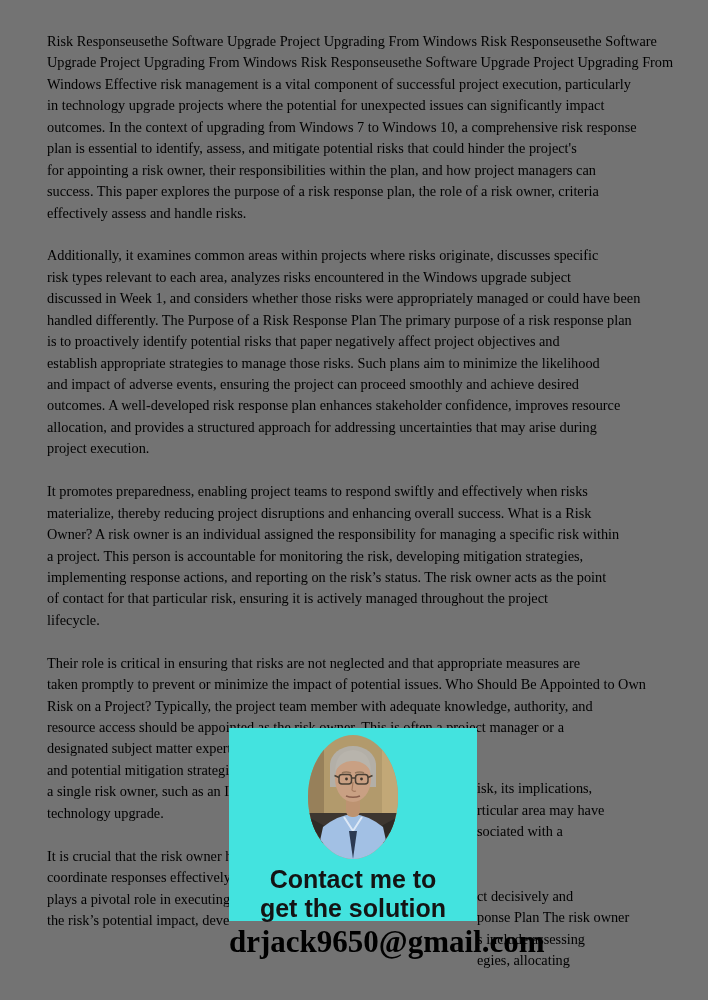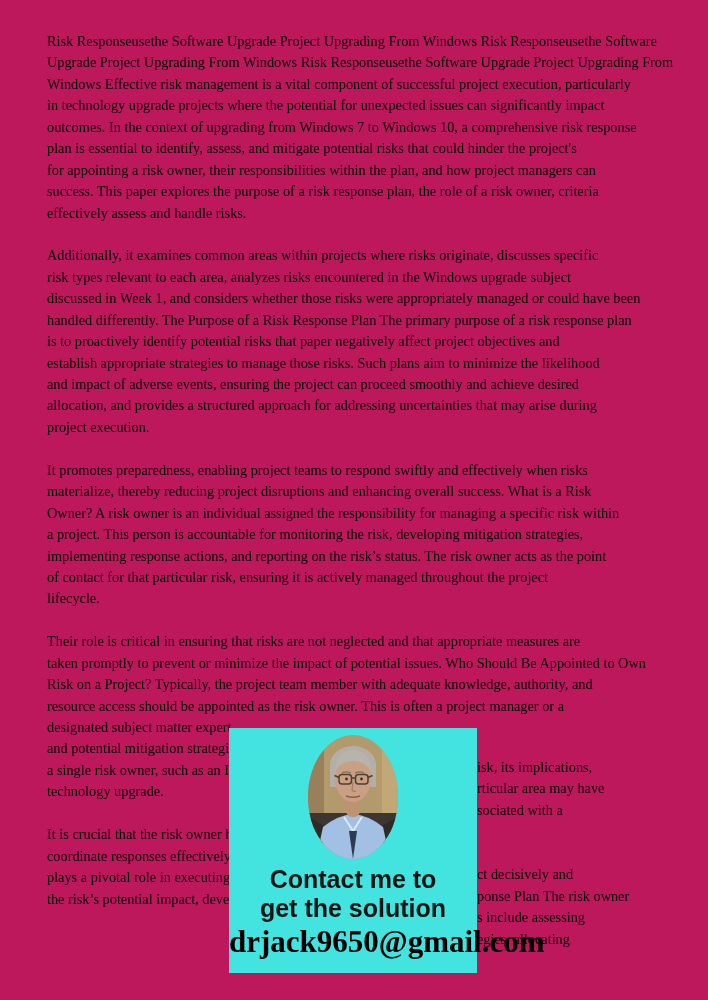--- a/index.html
+++ b/index.html
@@ -1,31 +1,31 @@
 <!DOCTYPE html>
 <html><head>
 <meta charset="utf-8">
 <title>Document</title>
 <style>
   html,body{margin:0;padding:0;}
   body{
     width:708px;height:1000px;background:#ffffff;position:relative;
     font-family:"Liberation Serif",serif;overflow:hidden;
   }
-  .page{position:absolute;inset:0;background:#be185d;}
+  .page{position:absolute;inset:0;background:#737373;}
   .doc{
     position:absolute;left:47px;top:31px;width:632px;
     color:#000;font-size:14.3px;line-height:21.45px;
   }
   .para{margin:0 0 21.45px 0;}
   .line{white-space:nowrap;height:21.45px;position:relative;}
   .resume{position:absolute;left:430px;top:0;margin-top:40px;}
   
   .overlay{
-    position:absolute;left:229px;top:728px;width:248px;height:245px;
+    position:absolute;left:229px;top:728px;width:248px;height:193px;
     background:#43E3DF;z-index:5;text-align:center;
   }
   .photo{
     width:90px;height:124px;margin:7px auto 0;display:block;
   }
   .photo svg{width:100%;height:100%;display:block;}
   .contact-line{
     font-family:"Liberation Sans",sans-serif;font-weight:700;
     font-size:25px;line-height:29px;color:#141414;
   }
@@ -53,20 +53,21 @@
         <div class="line">effectively assess and handle risks.</div>
       </div>
       <div class="para">
         <div class="line">Additionally, it examines common areas within projects where risks originate, discusses specific</div>
         <div class="line">risk types relevant to each area, analyzes risks encountered in the Windows upgrade subject</div>
         <div class="line">discussed in Week 1, and considers whether those risks were appropriately managed or could have been</div>
         <div class="line">handled differently. The Purpose of a Risk Response Plan The primary purpose of a risk response plan</div>
         <div class="line">is to proactively identify potential risks that paper negatively affect project objectives and</div>
         <div class="line">establish appropriate strategies to manage those risks. Such plans aim to minimize the likelihood</div>
         <div class="line">and impact of adverse events, ensuring the project can proceed smoothly and achieve desired</div>
+        <div class="line">outcomes. A well-developed risk response plan enhances stakeholder confidence, improves resource</div>
         <div class="line">allocation, and provides a structured approach for addressing uncertainties that may arise during</div>
         <div class="line">project execution.</div>
       </div>
       <div class="para">
         <div class="line">It promotes preparedness, enabling project teams to respond swiftly and effectively when risks</div>
         <div class="line">materialize, thereby reducing project disruptions and enhancing overall success. What is a Risk</div>
         <div class="line">Owner? A risk owner is an individual assigned the responsibility for managing a specific risk within</div>
         <div class="line">a project. This person is accountable for monitoring the risk, developing mitigation strategies,</div>
         <div class="line">implementing response actions, and reporting on the risk’s status. The risk owner acts as the point</div>
         <div class="line">of contact for that particular risk, ensuring it is actively managed throughout the project</div>

